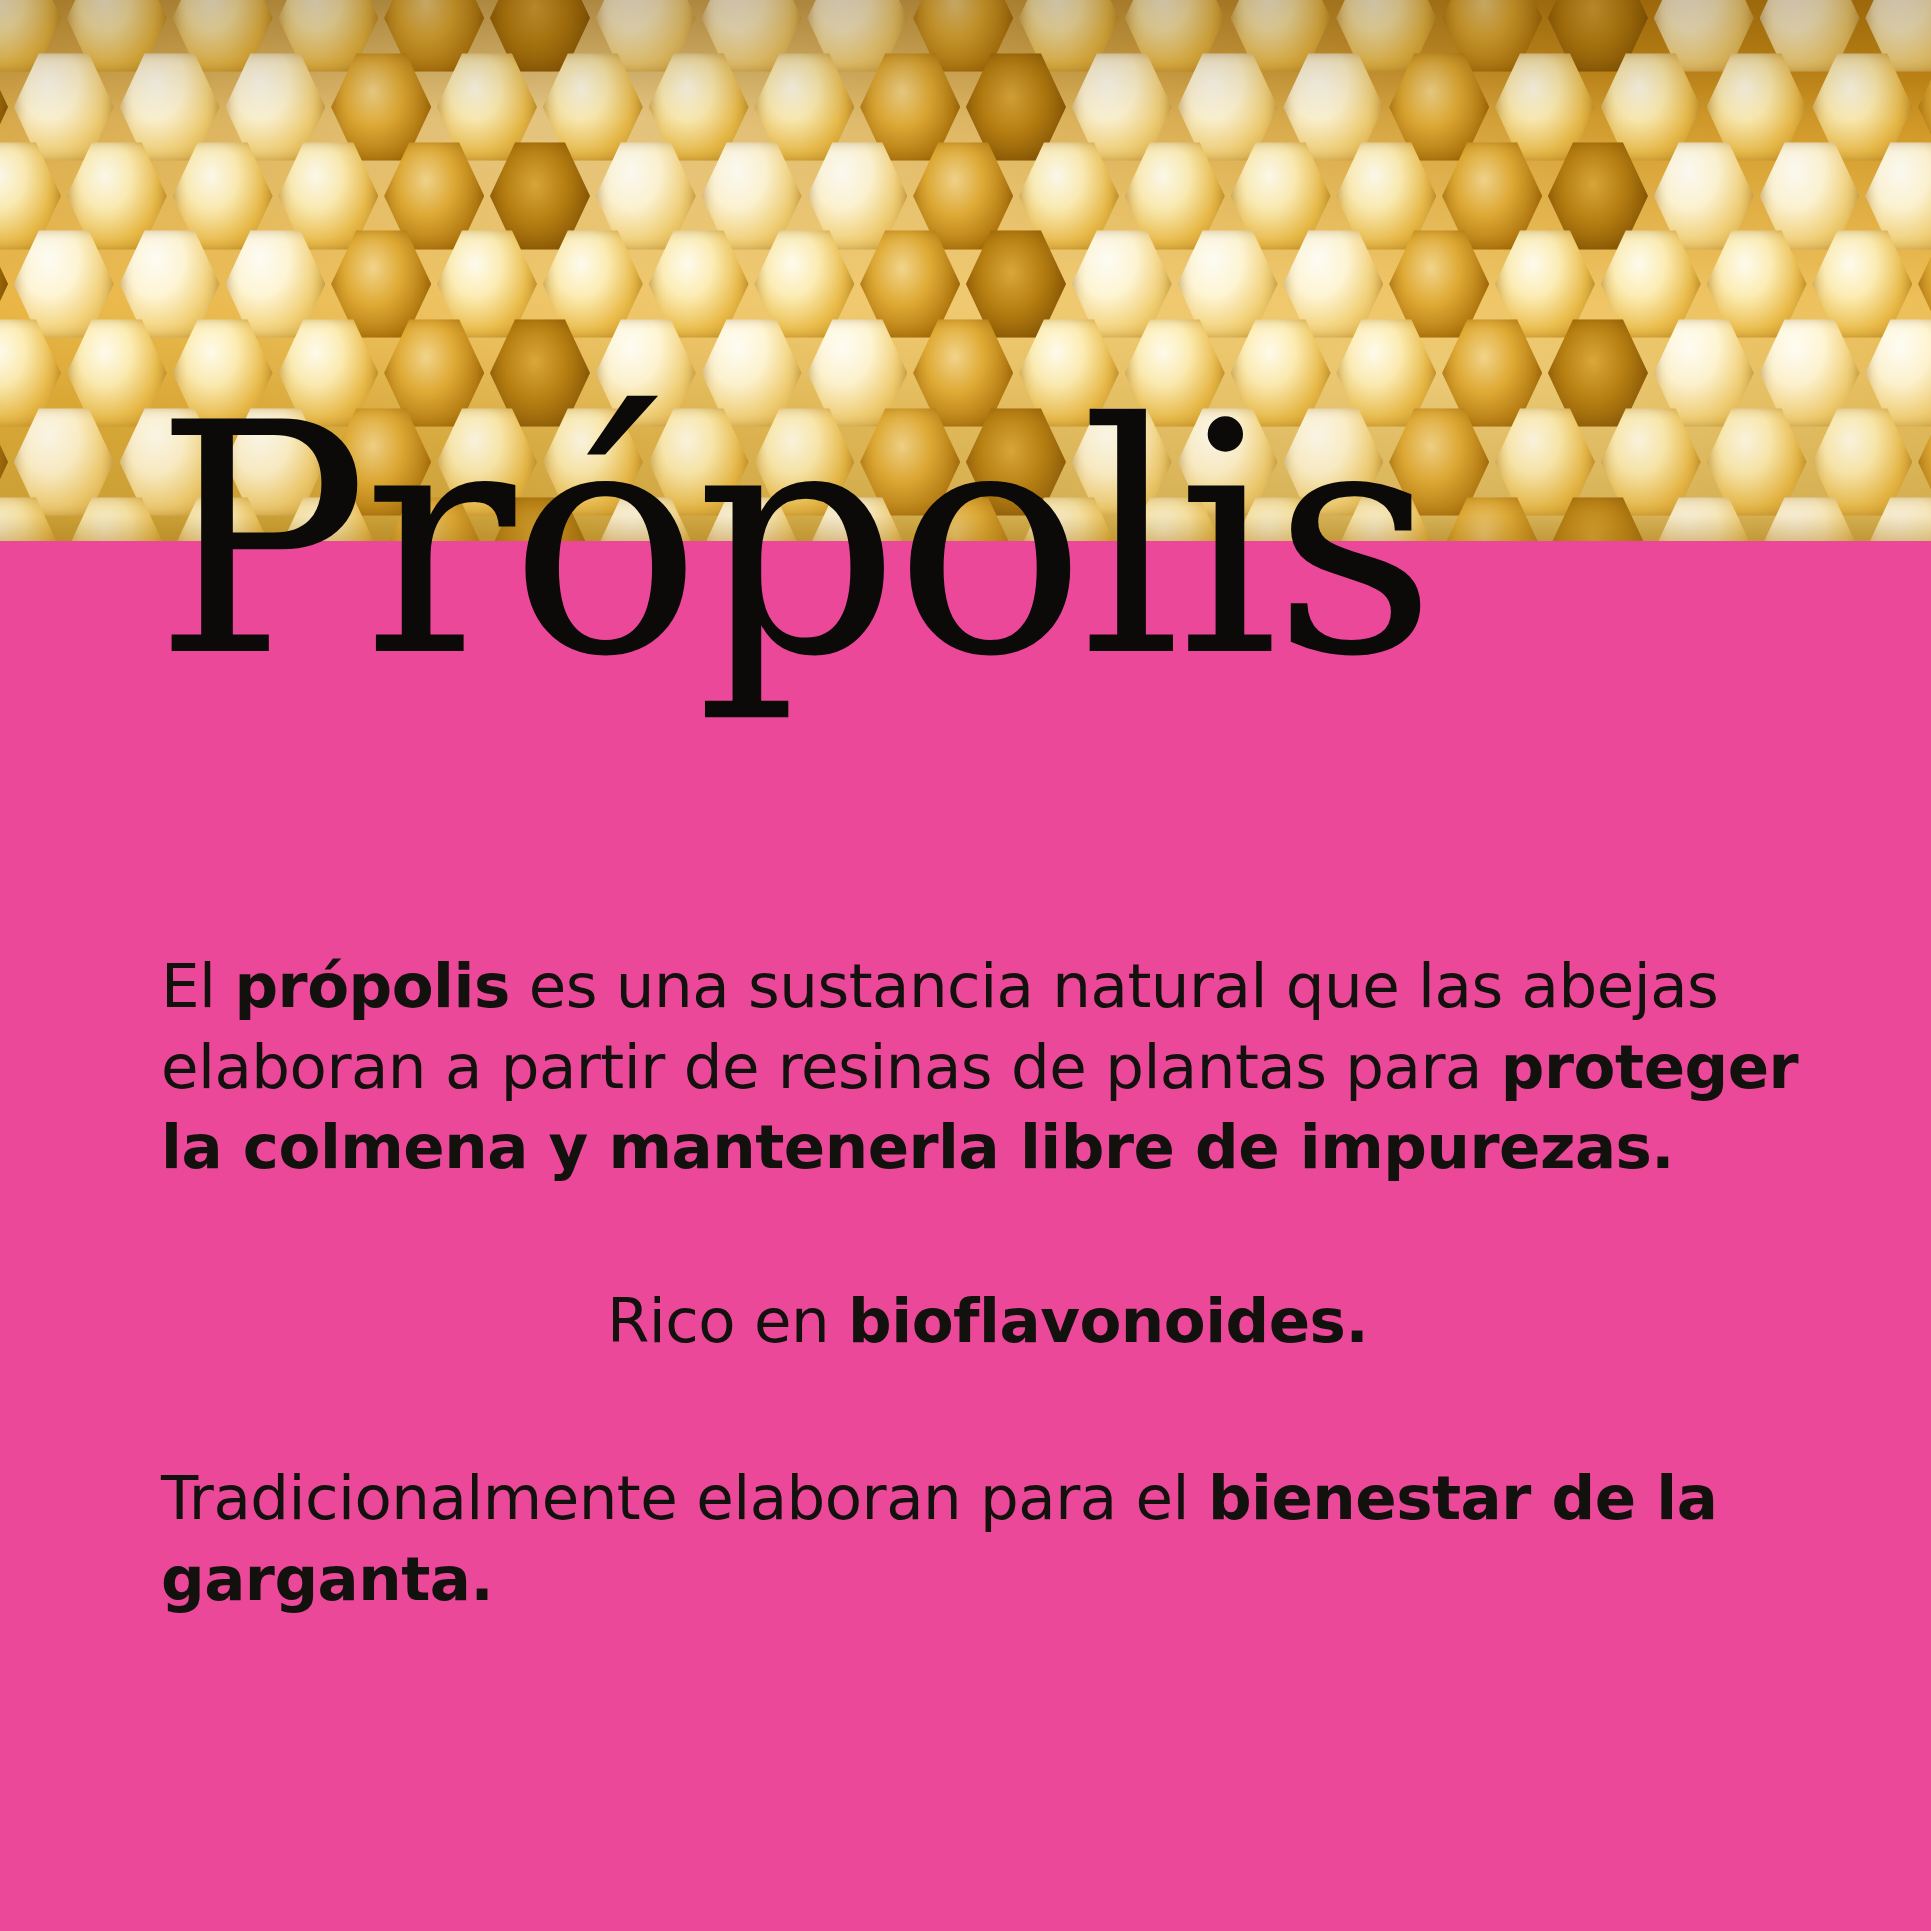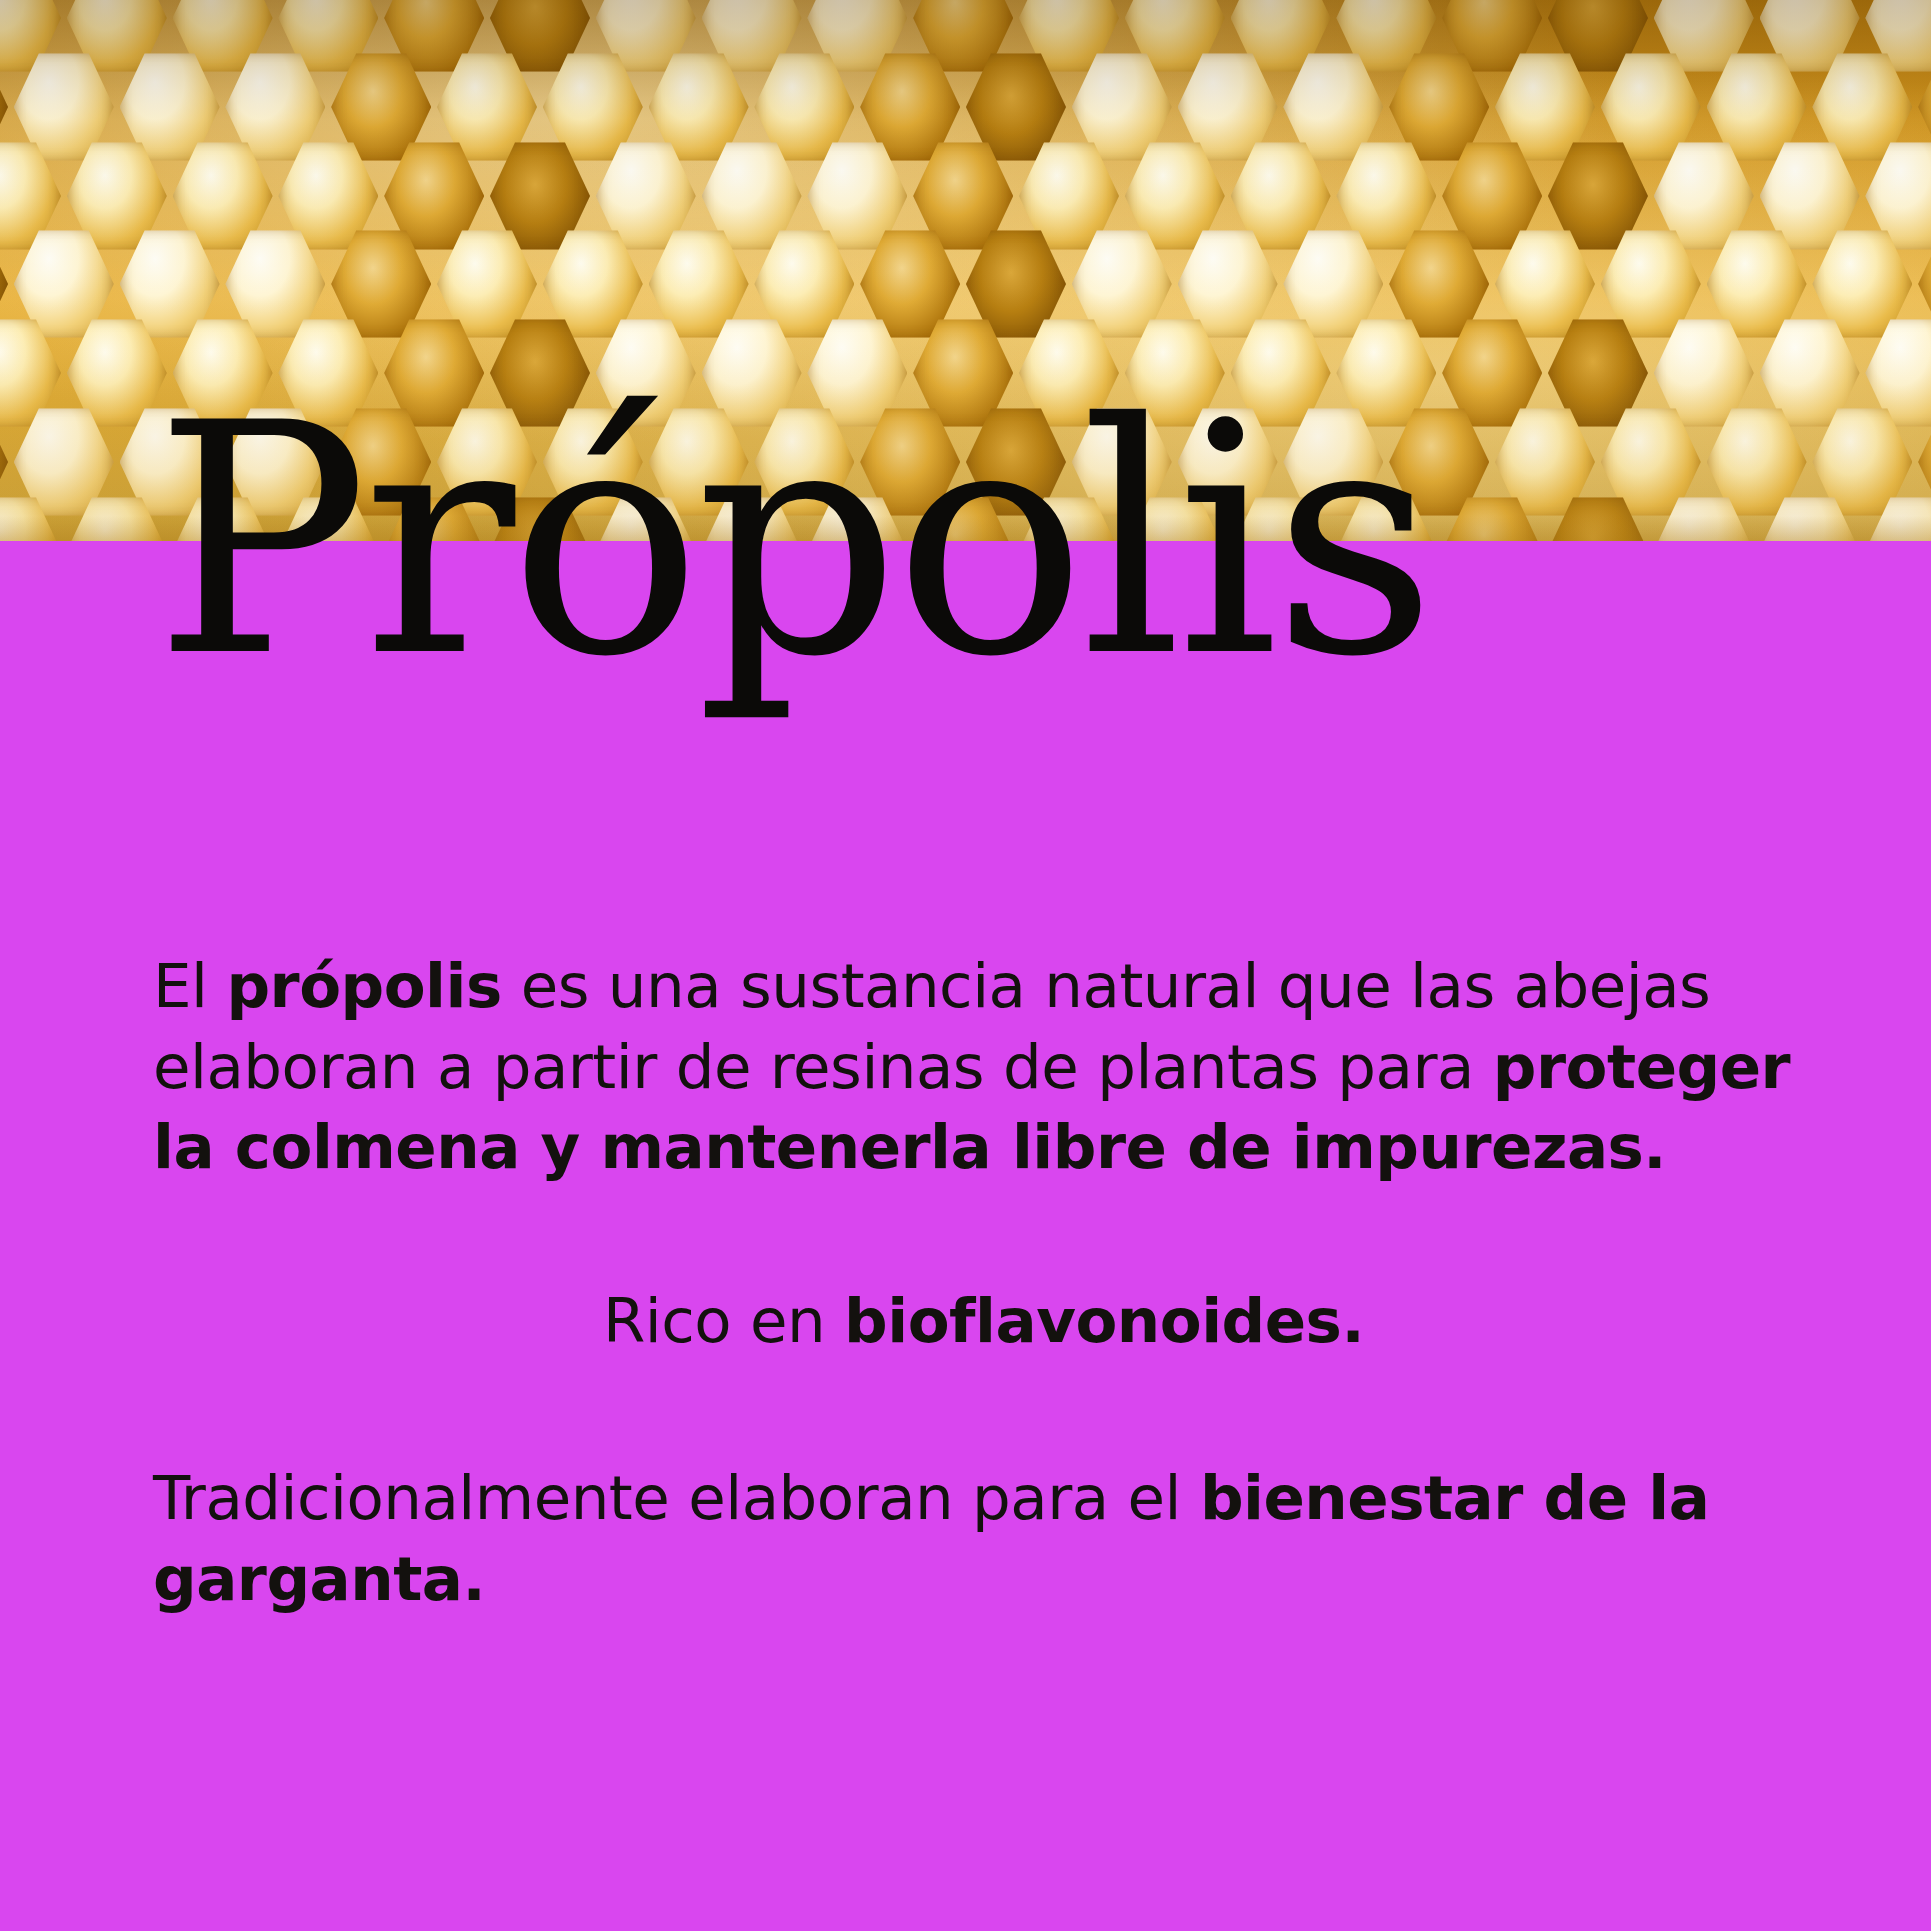--- a/index.html
+++ b/index.html
@@ -11,21 +11,21 @@
     height: 1931px;
     background: #fdf6e3;
     font-family: "DejaVu Sans", sans-serif;
     overflow: hidden;
   }
 
   .card {
     position: relative;
     width: 1931px;
     height: 1931px;
-    background: #d946ef;
+    background: #ec4899;
     overflow: hidden;
   }
 
   
   .hero {
     position: relative;
     width: 1931px;
     height: 541px;
     overflow: hidden;
     background: #c98b18;
@@ -109,21 +109,21 @@
     top: 946px;
     width: 1661px;
     color: #13110e;
     font-family: "DejaVu Sans", sans-serif;
   }
   .para {
     font-size: 61px;
     line-height: 1.32;
     font-weight: 400;
     letter-spacing: -0.5px;
-    margin: 0 0 93px 0;
+    margin: 0 0 93px 8px;
   }
   .para:last-child { margin-bottom: 0; }
   .para b { font-weight: 700; }
 
   .p1 { width: 1641px; }
   .p2 { margin-bottom: 97px; text-align: center; }
   .p3 { }
 </style>
 </head>
 <body>

